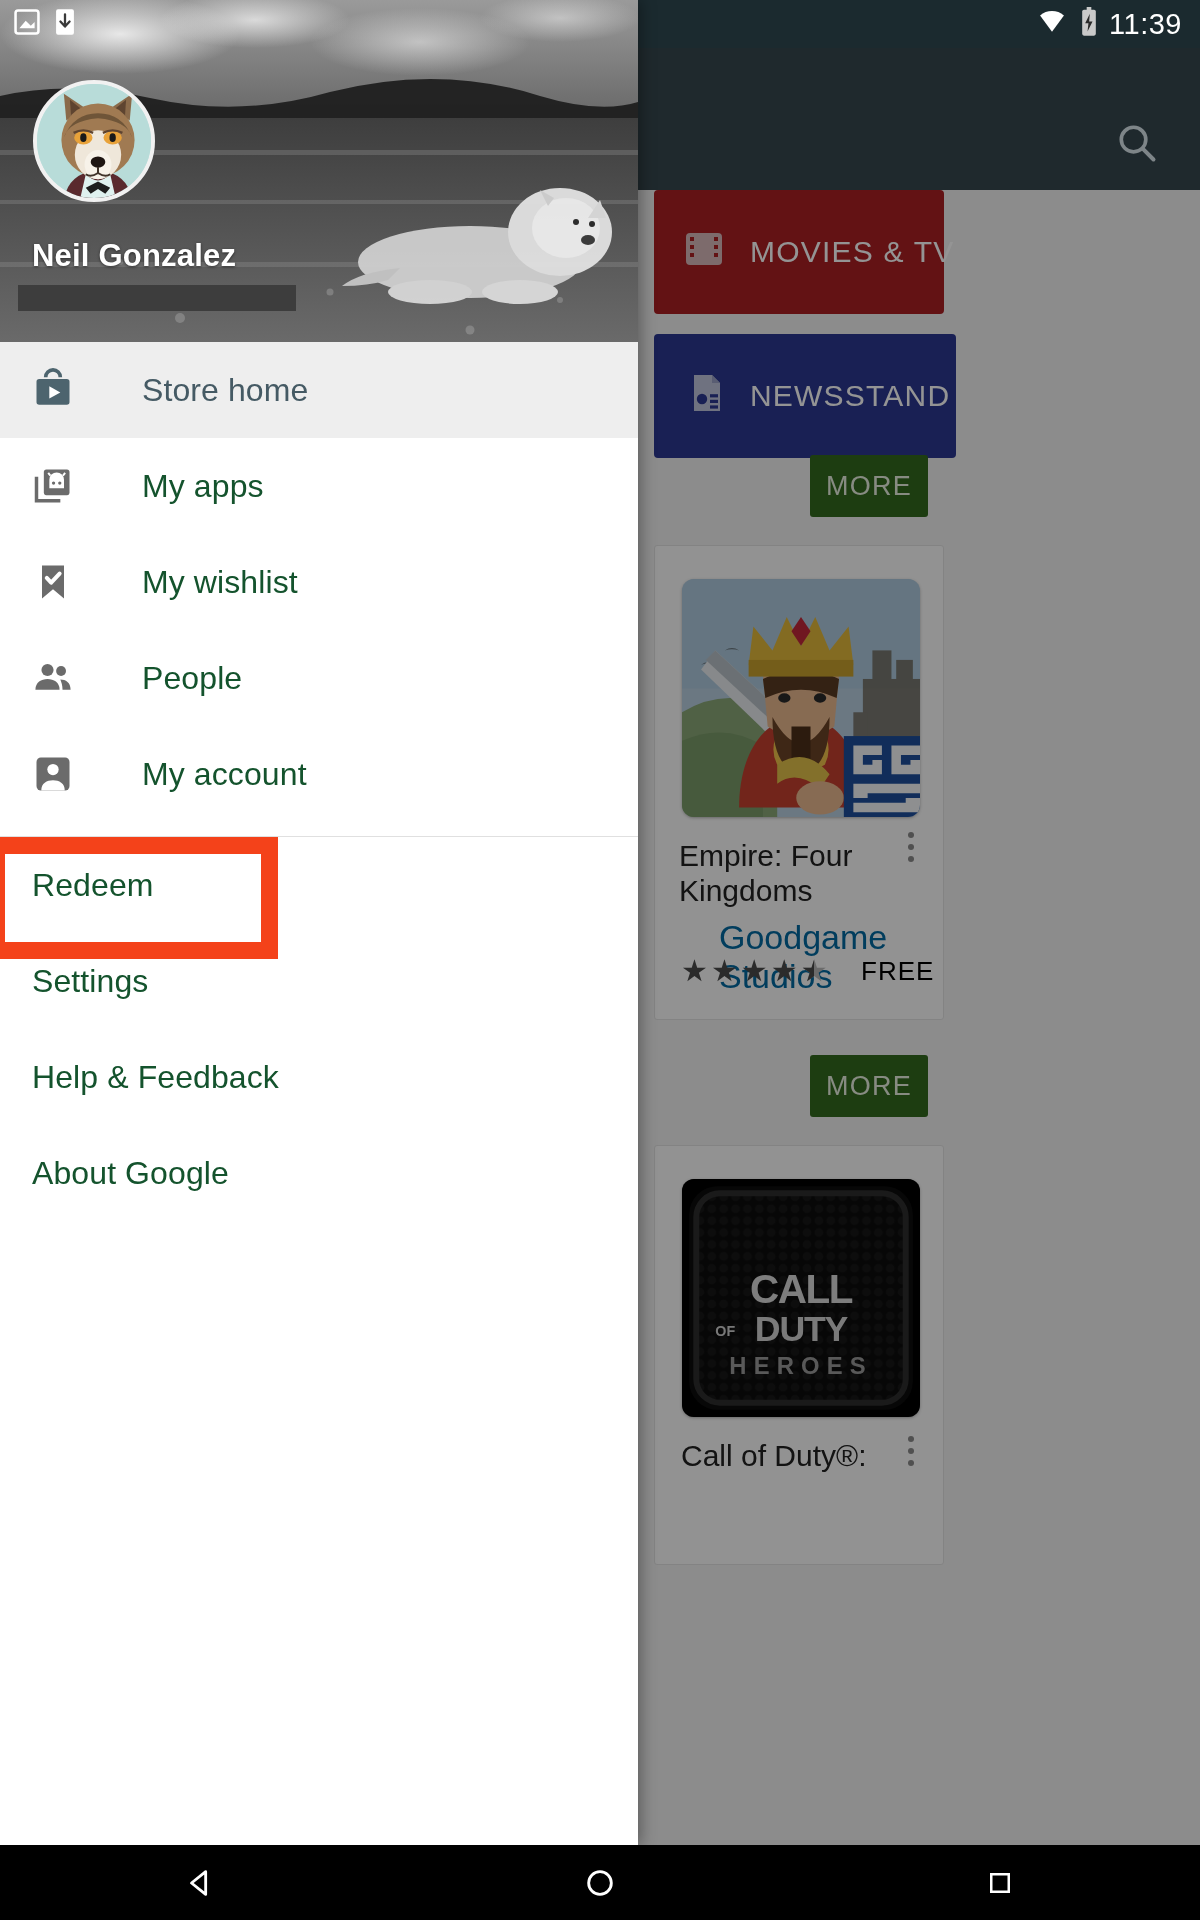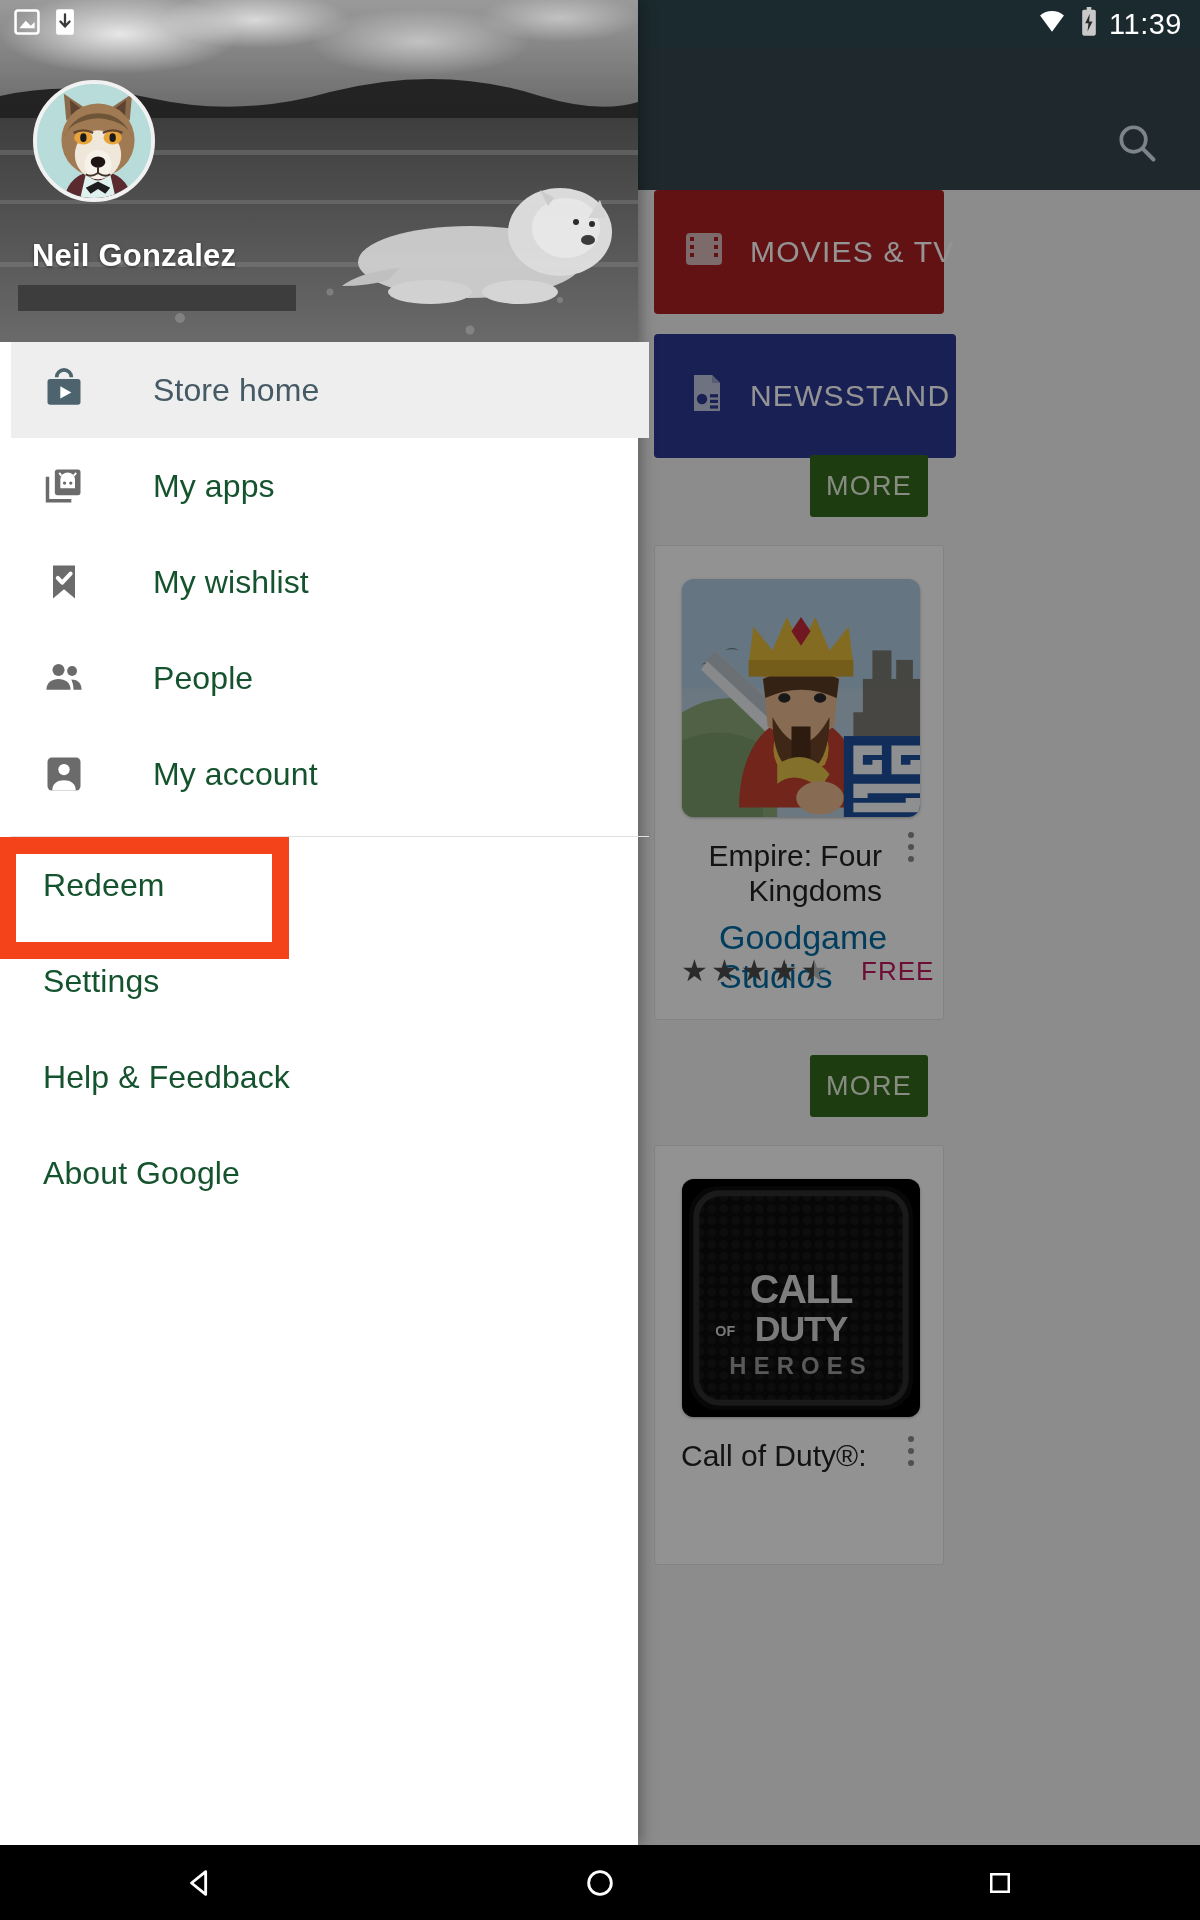--- a/index.html
+++ b/index.html
@@ -48,21 +48,21 @@
   .appcard {
     position:absolute; background:#fbfbfb; border:1px solid #e2e2e2; border-radius:3px;
     overflow:hidden;
   }
   .appcard .thumb {
     position:absolute; border-radius:12px; overflow:hidden;
     box-shadow:0 1px 3px rgba(0,0,0,.28);
   }
   .app-title { position:absolute; font-size:30px; color:#222; line-height:1.18; }
   .app-dev   { position:absolute; font-size:34px; color:#0369a1;margin-left:38px; }
-  .app-price { position:absolute; font-size:26px; color:#be185d; letter-spacing:1px;text-align:right; }
+  .app-price { position:absolute; font-size:26px; color:#000000; letter-spacing:1px;text-align:right; }
   .app-stars { position:absolute; display:flex; gap:3px; }
   .star { font-size:30px; color:#4a4a4a; line-height:1; }
   .star.half { position:relative; color:#b9b9b9; }
   .star.half::before {
     content:"\2605"; position:absolute; left:0; top:0; width:50%; overflow:hidden; color:#4a4a4a;
   }
   .overflow-dots {
     position:absolute; width:8px; display:flex; flex-direction:column; gap:6px; align-items:center;
   }
   .overflow-dots i { width:6px; height:6px; border-radius:50%; background:#8a8a8a; display:block; }
@@ -93,21 +93,21 @@
   }
   .acct-name {
     position:absolute; left:32px; top:238px; color:#ffffff; font-size:31px;
     font-weight:700; letter-spacing:.2px; text-shadow:0 1px 3px rgba(0,0,0,.55); z-index:3;
   }
   .acct-email-redacted {
     position:absolute; left:18px; top:285px; width:278px; height:26px;
     background:#3d3d3d; z-index:3;
   }
 
-  .drawer-list { position:absolute; left:0; top:342px; width:638px;margin-left:11px; }
+  .drawer-list { position:absolute; left:0; top:342px; width:638px; }
   .nav-item {
     position:relative; width:638px; height:96px;
     display:flex; align-items:center;
   }
   .nav-item.active { background:#eeeeee; }
   .nav-ic { position:absolute; left:30px; width:46px; height:46px; display:flex; align-items:center; justify-content:center; }
   .nav-label { position:absolute; left:142px; font-size:32px; color:#14532d; letter-spacing:.1px; }
   .nav-item.active .nav-label { color:#455a64; }
 
   .nav-divider { width:638px; height:1px; background:#e0e0e0; margin:14px 0 0 0; }
@@ -286,21 +286,21 @@
             <path d="M40 78 q12 -8 22 4 l-4 6 q-10 -8 -18 -2Z" fill="#e2c14a"></path>
             <ellipse cx="58" cy="92" rx="10" ry="7" fill="#e8b88f"></ellipse>
             <rect x="68" y="66" width="34" height="38" fill="#1e4f9c"></rect>
             <g fill="#f4f6f8">
               <path d="M72 70 h12 v4 h-8 v4 h4 v-2 h4 v6 h-12Z"></path>
               <path d="M88 70 h12 v4 h-8 v4 h4 v-2 h4 v6 h-12Z"></path>
               <path d="M72 86 h28 v4 h-22 v2 h22 v6 h-28 v-4 h22 v-2 h-22Z"></path>
             </g>
           </svg>
         </div>
-        <div class="app-title" style="left:37px; top:292px; width:190px;text-align:right;">Empire: Four Kingdoms</div>
+        <div class="app-title" style="left:24px; top:292px; width:190px;">Empire: Four Kingdoms</div>
         <div class="app-dev" style="left:26px; top:372px;">Goodgame Studios</div>
         <div class="app-stars" style="left:26px; top:410px;">
           <span class="star">★</span>
           <span class="star">★</span>
           <span class="star">★</span>
           <span class="star">★</span>
           <span class="star half">★</span>
         </div>
         <div class="app-price" style="left:206px; top:410px;">FREE</div>
         <div class="overflow-dots" style="left:252px; top:286px;">

